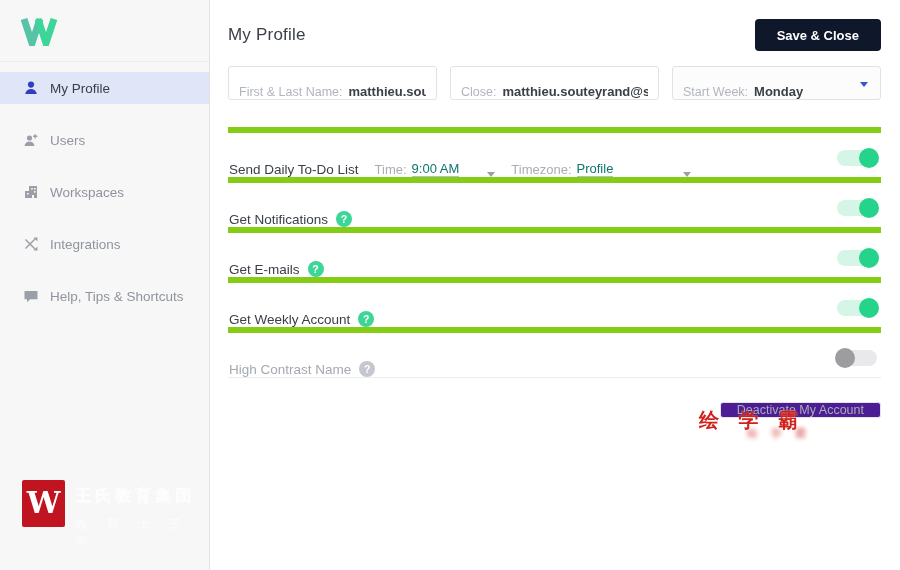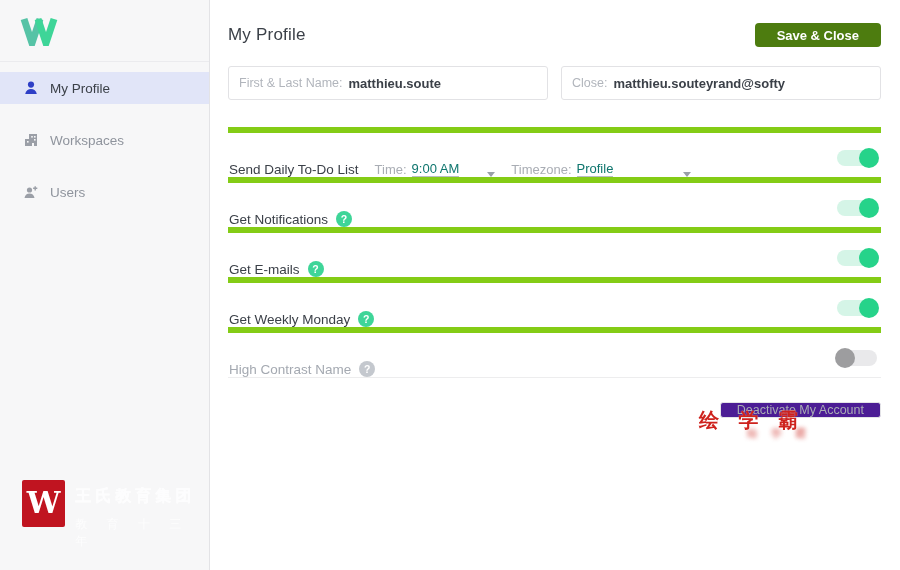--- a/index.html
+++ b/index.html
@@ -38,33 +38,33 @@
   }
   .wm-text1 { color:#fdfdfe; font-size:16px; font-weight:bold; letter-spacing:4px; margin-top:6px; text-shadow:0 0 1px rgba(255,255,255,.9); }
   .wm-text2 { color:rgba(255,255,255,.75); font-size:12px; letter-spacing:8px; margin-top:9px; filter:blur(.6px); }
 
   
   .main { flex:1; padding:0 19px 0 18px; position:relative; }
 
   .topbar { margin-top:19px; height:32px; display:flex; align-items:center; justify-content:space-between; }
   .page-title { font-size:17px; font-weight:500; color:#3b4048; letter-spacing:.2px; }
   .save-btn {
-    height:24px; padding:0 22px; border:none; border-radius:4px;
-    background:#4d7c0f; color:#fff; font-size:13px; font-weight:bold;
+    height:32px; padding:0 22px; border:none; border-radius:4px;
+    background:#0f172a; color:#fff; font-size:13px; font-weight:bold;
     font-family:inherit; cursor:pointer;
   }
 
   .avatar-row { margin-top:29px; height:34px; display:flex; align-items:center; gap:13px; }
   .avatar { width:34px; height:34px; border-radius:50%; overflow:hidden; flex:0 0 34px; }
   .edit-pic-link { color:#434a55; font-size:12.5px; text-decoration:underline; cursor:pointer; }
 
   .fields-row { margin-top:15px; display:flex; gap:13px; }
   .field {
     height:34px; border:1px solid #e2e2e5; border-radius:3px; background:#fff;
-    display:flex; align-items:center; padding:0 10px; overflow:hidden; white-space:nowrap;
+    display:flex; align-items:flex-end; padding:0 10px; overflow:hidden; white-space:nowrap;
     position:relative; flex:1;
   }
   .field-label { color:#b1b5bc; font-size:12.5px; margin-right:6px; flex:0 0 auto; }
   .field-value { color:#3b4048; font-size:13px; font-weight:bold; overflow:hidden; }
   .field.select { background:#fcfcfd; cursor:pointer; }
   .caret-blue {
     position:absolute; right:12px; top:15px; width:0; height:0;
     border-left:4.5px solid transparent; border-right:4.5px solid transparent;
     border-top:5.5px solid #3d4ed8;
   }
@@ -134,43 +134,62 @@
             <circle cx="8" cy="4.6" r="3.1"></circle>
             <path d="M2.2 14c.6-3.4 3-5.1 5.8-5.1s5.2 1.7 5.8 5.1z"></path>
           </svg>
         </span>
         <span>My Profile</span>
       </div>
 
       <div class="nav-item">
         <span class="nicon">
           <svg width="16" height="16" viewBox="0 0 16 16" fill="#9b9fa7">
+            <circle cx="6.5" cy="6" r="2.6"></circle>
+            <path d="M1.5 14c.5-2.9 2.6-4.4 5-4.4s4.5 1.5 5 4.4z"></path>
+            <path d="M11.5 2.2h1.4v1.4h1.4V5h-1.4v1.4h-1.4V5h-1.4V3.6h1.4z"></path>
+          </svg>
+        </span>
+        <span>Users</span>
+      </div>
+
+      <div class="nav-item">
+        <span class="nicon">
+          <svg width="16" height="16" viewBox="0 0 16 16" fill="#9b9fa7">
             <path d="M2 14V7h4V2h8v12h-3v-3H9v3z"></path>
             <rect x="4" y="9" width="1.6" height="1.6" fill="#f7f7f8"></rect>
             <rect x="8.2" y="4" width="1.6" height="1.6" fill="#f7f7f8"></rect>
             <rect x="11" y="4" width="1.6" height="1.6" fill="#f7f7f8"></rect>
             <rect x="11" y="7" width="1.6" height="1.6" fill="#f7f7f8"></rect>
           </svg>
         </span>
         <span>Workspaces</span>
       </div>
 
+
+      <div class="nav-item">
+        <span class="nicon">
+          <svg width="16" height="16" viewBox="0 0 16 16" stroke="#9b9fa7" stroke-width="1.5" fill="#9b9fa7">
+            <path d="M2.5 3.5 L12 13" fill="none"></path>
+            <path d="M12 3 L2.5 12.5" fill="none"></path>
+            <path d="M10.5 1.5h4v4z" stroke="none"></path>
+            <path d="M10.5 14.5h4v-4z" stroke="none"></path>
+          </svg>
+        </span>
+        <span>Integrations</span>
+      </div>
+
       <div class="nav-item">
         <span class="nicon">
           <svg width="16" height="16" viewBox="0 0 16 16" fill="#9b9fa7">
-            <circle cx="6.5" cy="6" r="2.6"></circle>
-            <path d="M1.5 14c.5-2.9 2.6-4.4 5-4.4s4.5 1.5 5 4.4z"></path>
-            <path d="M11.5 2.2h1.4v1.4h1.4V5h-1.4v1.4h-1.4V5h-1.4V3.6h1.4z"></path>
-          </svg>
-        </span>
-        <span>Users</span>
-      </div>
-
-
-
+            <path d="M1.5 3h13v8.2H7.2L4 14.2v-3H1.5z"></path>
+          </svg>
+        </span>
+        <span>Help, Tips &amp; Shortcuts</span>
+      </div>
     </nav>
 
     <div class="wm-left">
       <div class="wm-logo">W</div>
       <div>
         <div class="wm-text1">王氏教育集团</div>
         <div class="wm-text2">教 育 十 三 年</div>
       </div>
     </div>
   </aside>
@@ -185,20 +204,25 @@
 
     <div class="fields-row">
       <div class="field">
         <span class="field-label">First &amp; Last Name:</span>
         <span class="field-value">matthieu.soute</span>
       </div>
       <div class="field">
         <span class="field-label">Close:</span>
         <span class="field-value">matthieu.souteyrand@softy</span>
       </div>
+      <div class="field select">
+        <span class="field-label">Start Week:</span>
+        <span class="field-value">Monday</span>
+        <span class="caret-blue"></span>
+      </div>
     </div>
 
     <div class="settings">
 
       <div class="srow">
         <span class="srow-label">Send Daily To-Do List</span>
         <span class="inline-extra">
           <span class="extra-label">Time:</span>
           <span class="extra-value">9:00 AM</span>
         </span>
@@ -224,21 +248,21 @@
 
       <div class="srow">
         <span class="srow-label">Get E-mails</span>
         <span class="badge">?</span>
         <span class="toggle on">
             <span class="knob"></span>
           </span>
       </div>
 
       <div class="srow">
-        <span class="srow-label">Get Weekly Monday</span>
+        <span class="srow-label">Get Weekly Account</span>
         <span class="badge">?</span>
         <span class="toggle on">
             <span class="knob"></span>
           </span>
       </div>
 
       <div class="srow">
         <span class="srow-label muted">High Contrast Name</span>
         <span class="badge gray">?</span>
         <span class="toggle">

